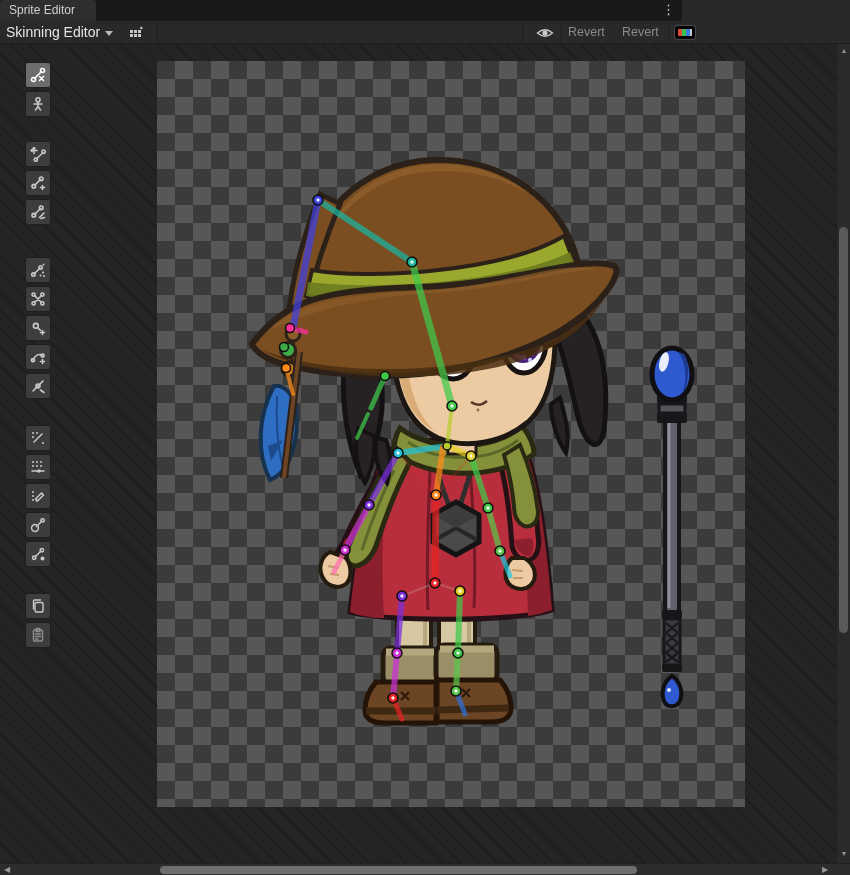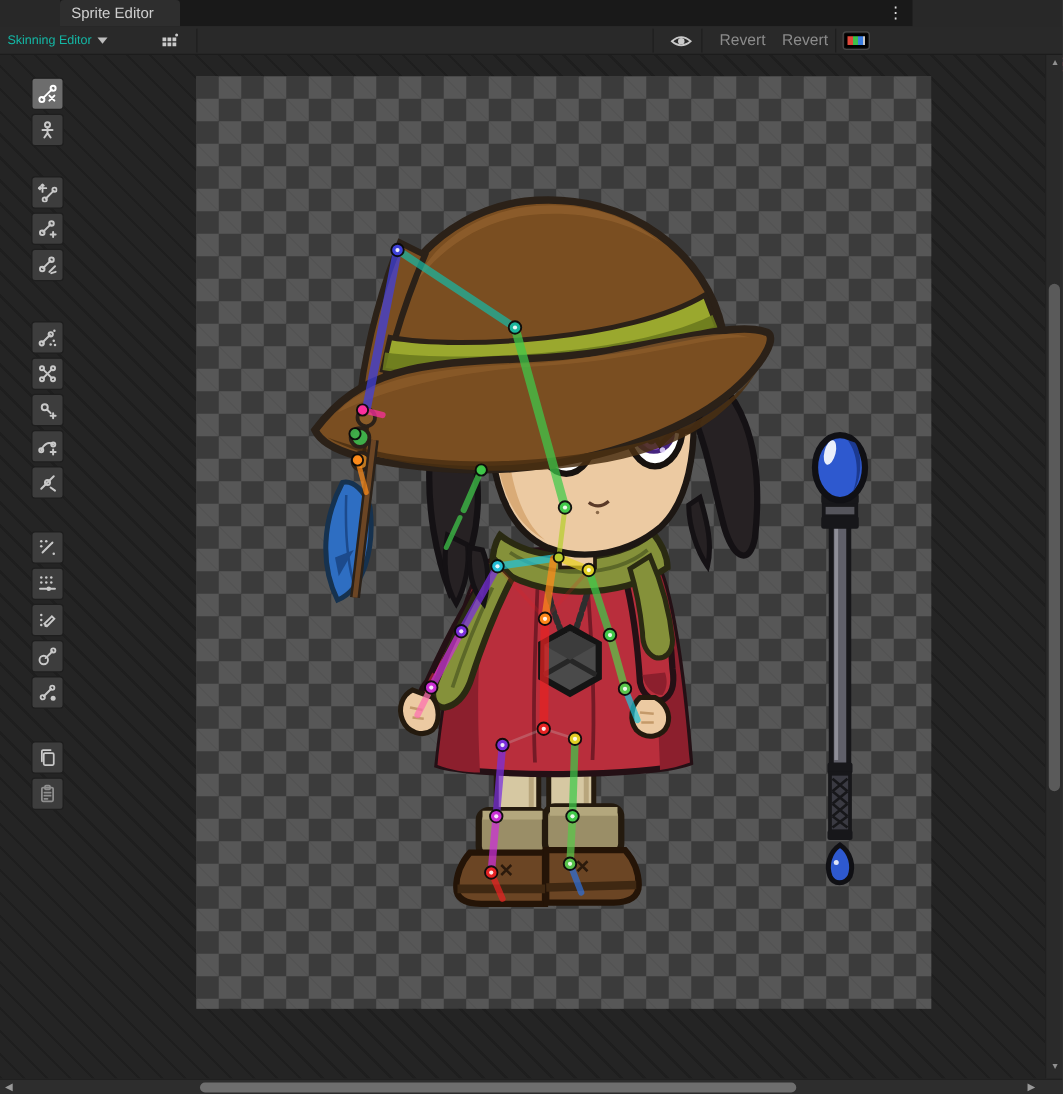--- a/index.html
+++ b/index.html
@@ -2,31 +2,31 @@
 <html><head>
 <meta charset="utf-8">
 <style>
   html,body{margin:0;padding:0;}
   body{
     width:850px;height:875px;position:relative;overflow:hidden;
     background:#282828;font-family:"Liberation Sans",sans-serif;
     -webkit-font-smoothing:antialiased;
   }
   
-  .tabbar{position:absolute;top:0;left:0;width:682px;height:21px;background:#191919;margin-left:48px;}
+  .tabbar{position:absolute;top:0;left:0;width:682px;height:21px;background:#191919;}
   .tab{position:absolute;left:0;top:0;height:21px;width:96px;background:#2e2e2e;
        border-radius:3px 3px 0 0;color:#cfcfcf;font-size:12px;line-height:21px;padding-left:9px;box-sizing:border-box;}
   .kebab{position:absolute;right:7px;top:0;height:21px;color:#dedede;font-size:13px;line-height:19px;cursor:default;}
   
   .toolbar{position:absolute;top:21px;left:0;width:850px;height:23px;background:#292929;border-bottom:1px solid #1c1c1c;box-sizing:border-box;}
-  .mode{position:absolute;left:6px;top:0;height:23px;line-height:23px;font-size:10px;color:#14b8a6;}
+  .mode{position:absolute;left:6px;top:0;height:23px;line-height:23px;font-size:14px;color:#e5e5e5;}
   .mode .caret{display:inline-block;width:0;height:0;border-left:4px solid transparent;border-right:4px solid transparent;border-top:5px solid #bdbdbd;margin-left:5px;vertical-align:middle;}
   .tsep{position:absolute;top:2px;width:1px;height:19px;background:#1e1e1e;}
   .ticon{position:absolute;top:3px;width:18px;height:17px;display:flex;align-items:center;justify-content:center;color:#c9c9c9;}
-  .tbtnlabel{position:absolute;top:0;height:23px;line-height:23px;font-size:12.5px;color:#8b8b8b;text-align:center;}
+  .tbtnlabel{position:absolute;top:0;height:23px;line-height:23px;font-size:12.5px;color:#8b8b8b;text-align:left;}
   .swatch{position:absolute;left:675px;top:5px;width:20px;height:13px;background:#000;border:1px solid #0a0a0a;outline:1px solid #474747;border-radius:2px;box-sizing:border-box;padding:2px;}
   .swatch .bar{width:100%;height:100%;background:linear-gradient(90deg,#e0483a 0 30%,#3cc24a 30% 60%,#3a7de0 60% 88%,#c8c8c8 88%);}
   .sl-track{position:absolute;top:30px;height:2px;background:#555555;}
   .sl-knob{position:absolute;left:707px;top:24px;width:13px;height:13px;border-radius:50%;background:#a8a8a8;}
   .sl-icon1{position:absolute;left:763px;top:25px;width:12px;height:12px;border-radius:2px;
     background-image:linear-gradient(45deg,#5d3a5e 25%,#31313e 25% 50%,#5d3a5e 50% 75%,#31313e 75%);background-size:6px 6px;}
   .sl-icon2{position:absolute;left:838px;top:24px;width:12px;height:13px;border-radius:2px;
     background:repeating-linear-gradient(135deg,#b05a6a 0 2px,#3a3a52 2px 4px);}
   
   .canvas{position:absolute;top:44px;left:0;width:836px;height:819px;background-color:#242424;

